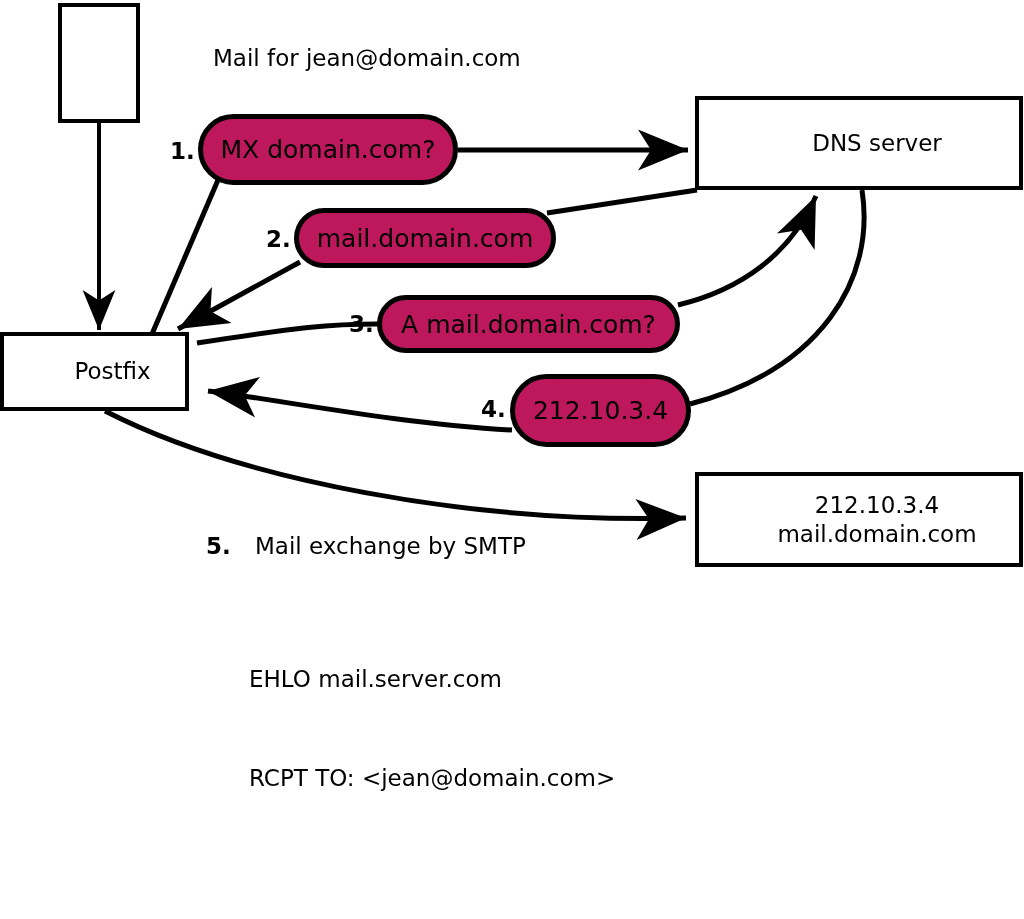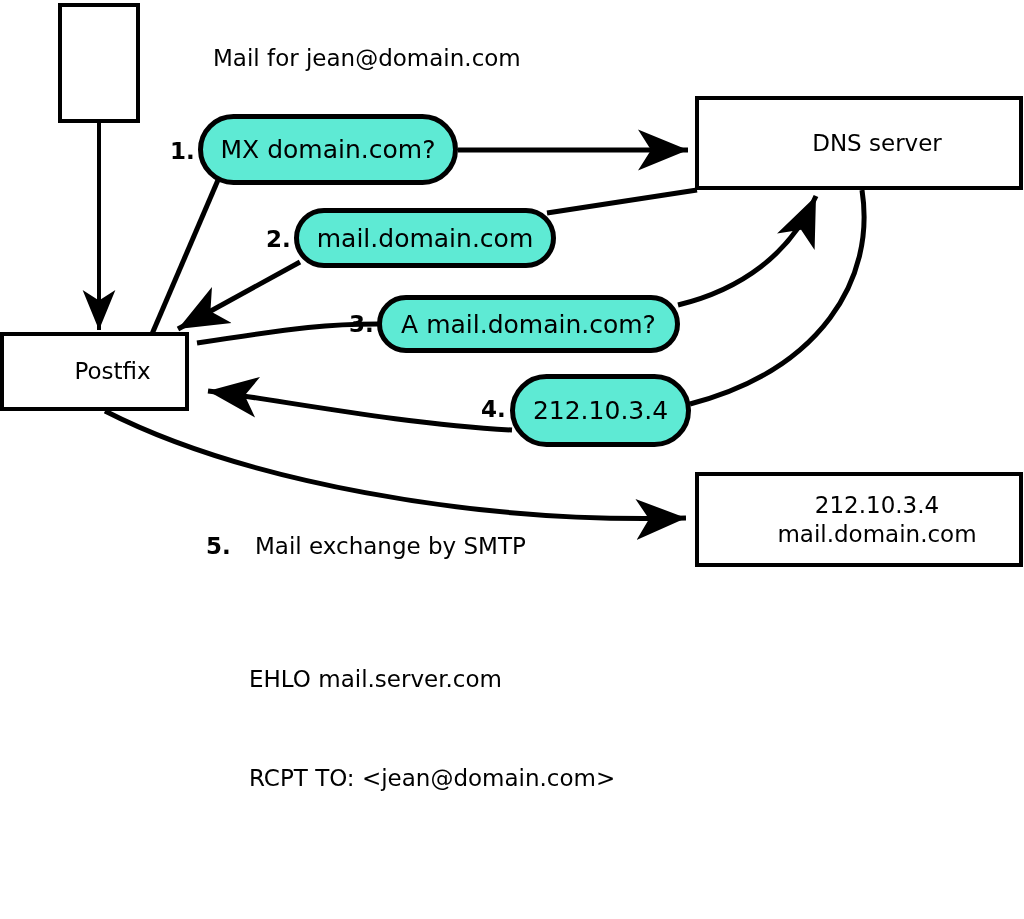--- a/index.html
+++ b/index.html
@@ -36,21 +36,21 @@
     font-size: 23px;
     color: #000000;
     line-height: 1.22;
     z-index: 3;
     padding-left: 36px;
   }
   .bubble {
     position: absolute;
     box-sizing: border-box;
     border: 5px solid #000000;
-    background: #5eead4;
+    background: #be185d;
     border-radius: 999px;
     display: flex;
     align-items: center;
     justify-content: center;
     text-align: center;
     font-size: 25px;
     color: #000000;
     z-index: 4;
     white-space: nowrap;
   }

